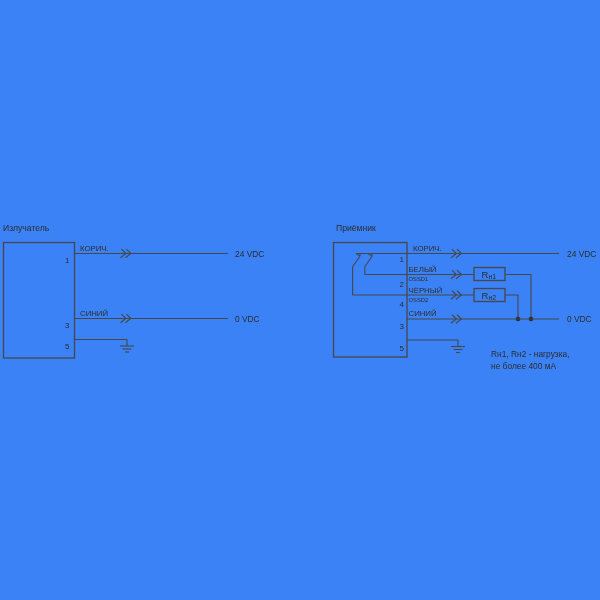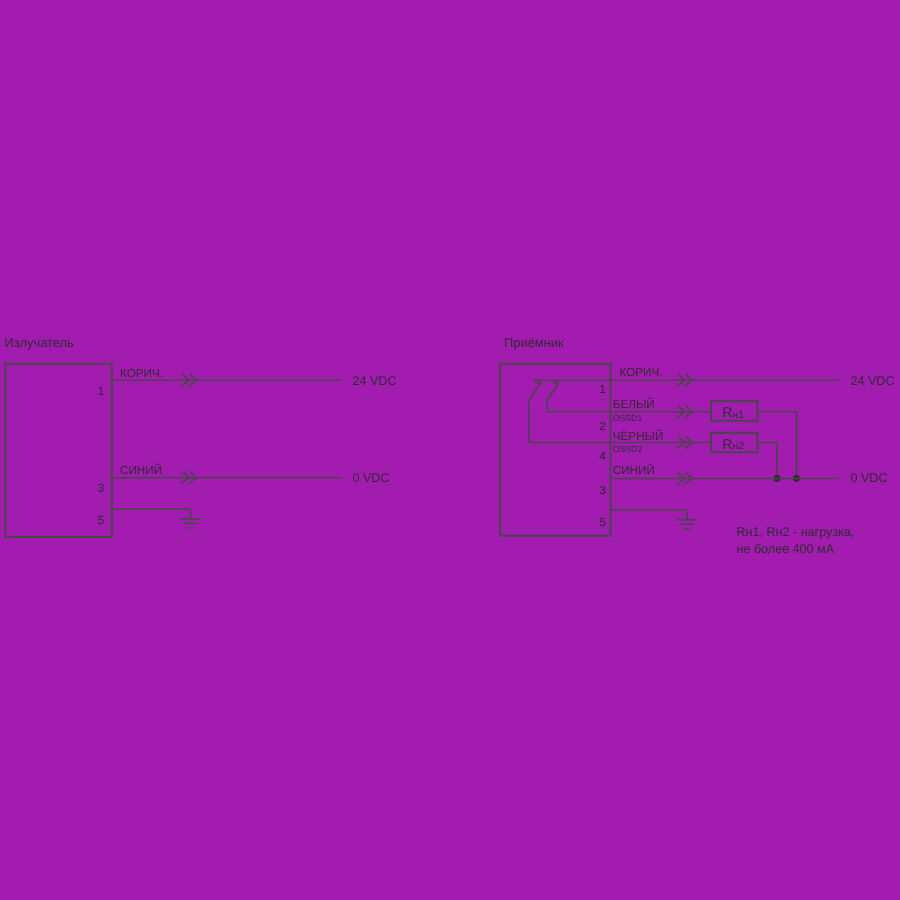--- a/index.html
+++ b/index.html
@@ -1,19 +1,19 @@
 <!DOCTYPE html>
 <html><head>
 <meta charset="utf-8">
 <style>
   html, body { margin: 0; padding: 0; background: #ffffff; }
   .stage {
     position: relative;
     width: 600px; height: 600px;
-    background: #a21caf;
+    background: #3b82f6;
     overflow: hidden;
     font-family: "Liberation Sans", sans-serif;
     text-align: right;
   }
   svg { display: block; }
   .wire   { stroke: #474747; stroke-width: 1.1; fill: none; }
   .box    { stroke: #474747; stroke-width: 1.3; fill: none; }
   .marker { stroke: #474747; stroke-width: 1.1; fill: none; }
   .dot    { fill: #2d2d2d; stroke: none; }
   .txt    { fill: #2d2d2d; }

